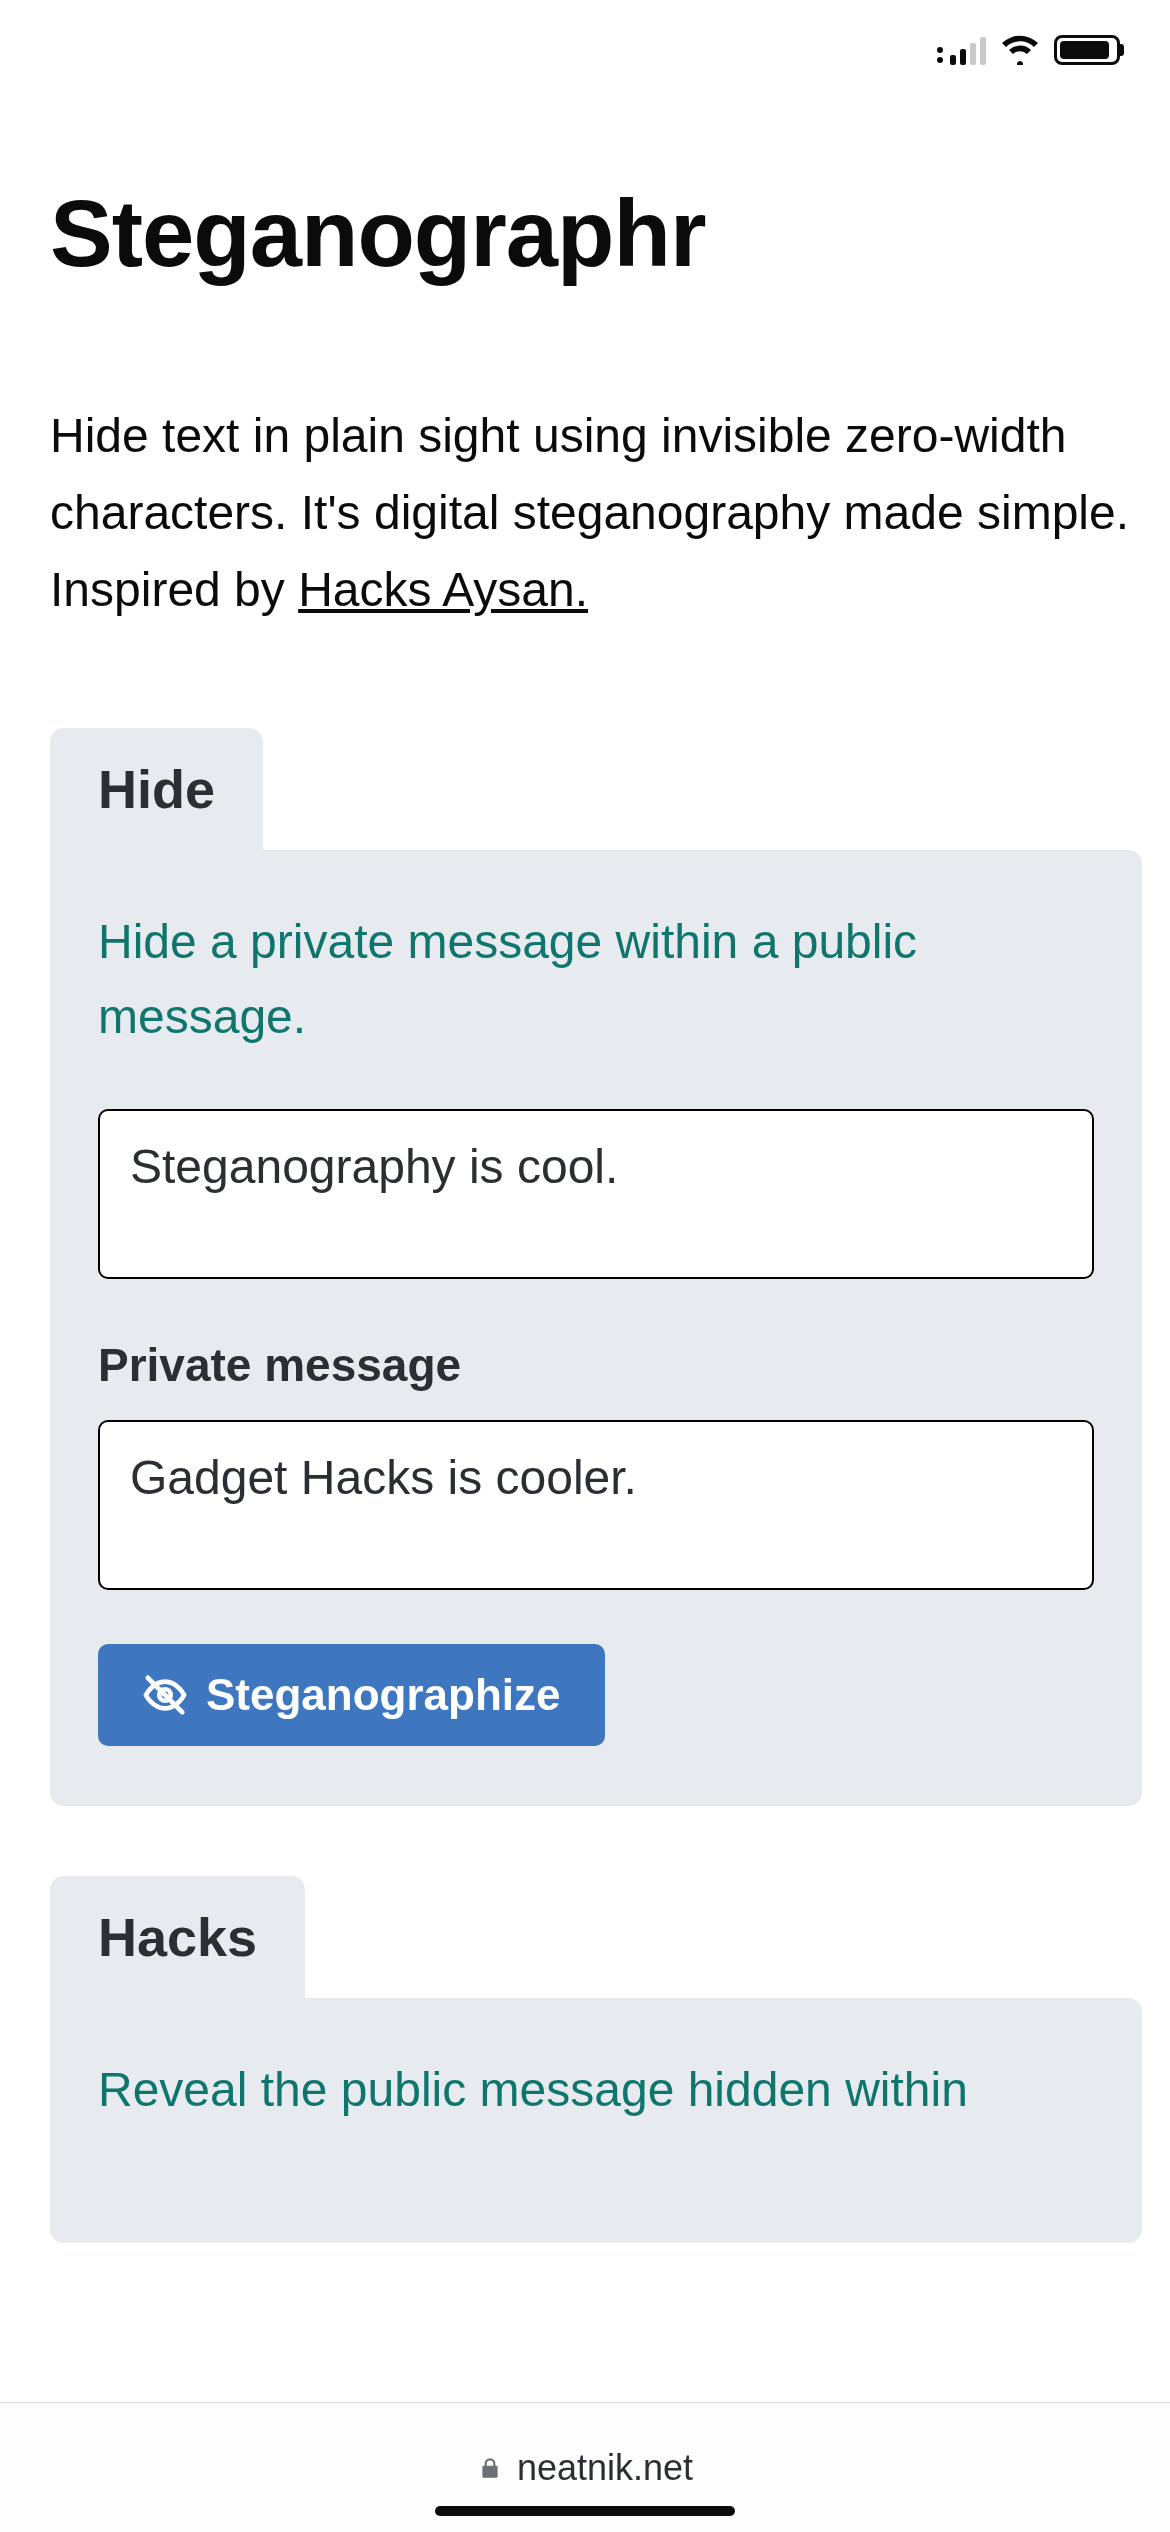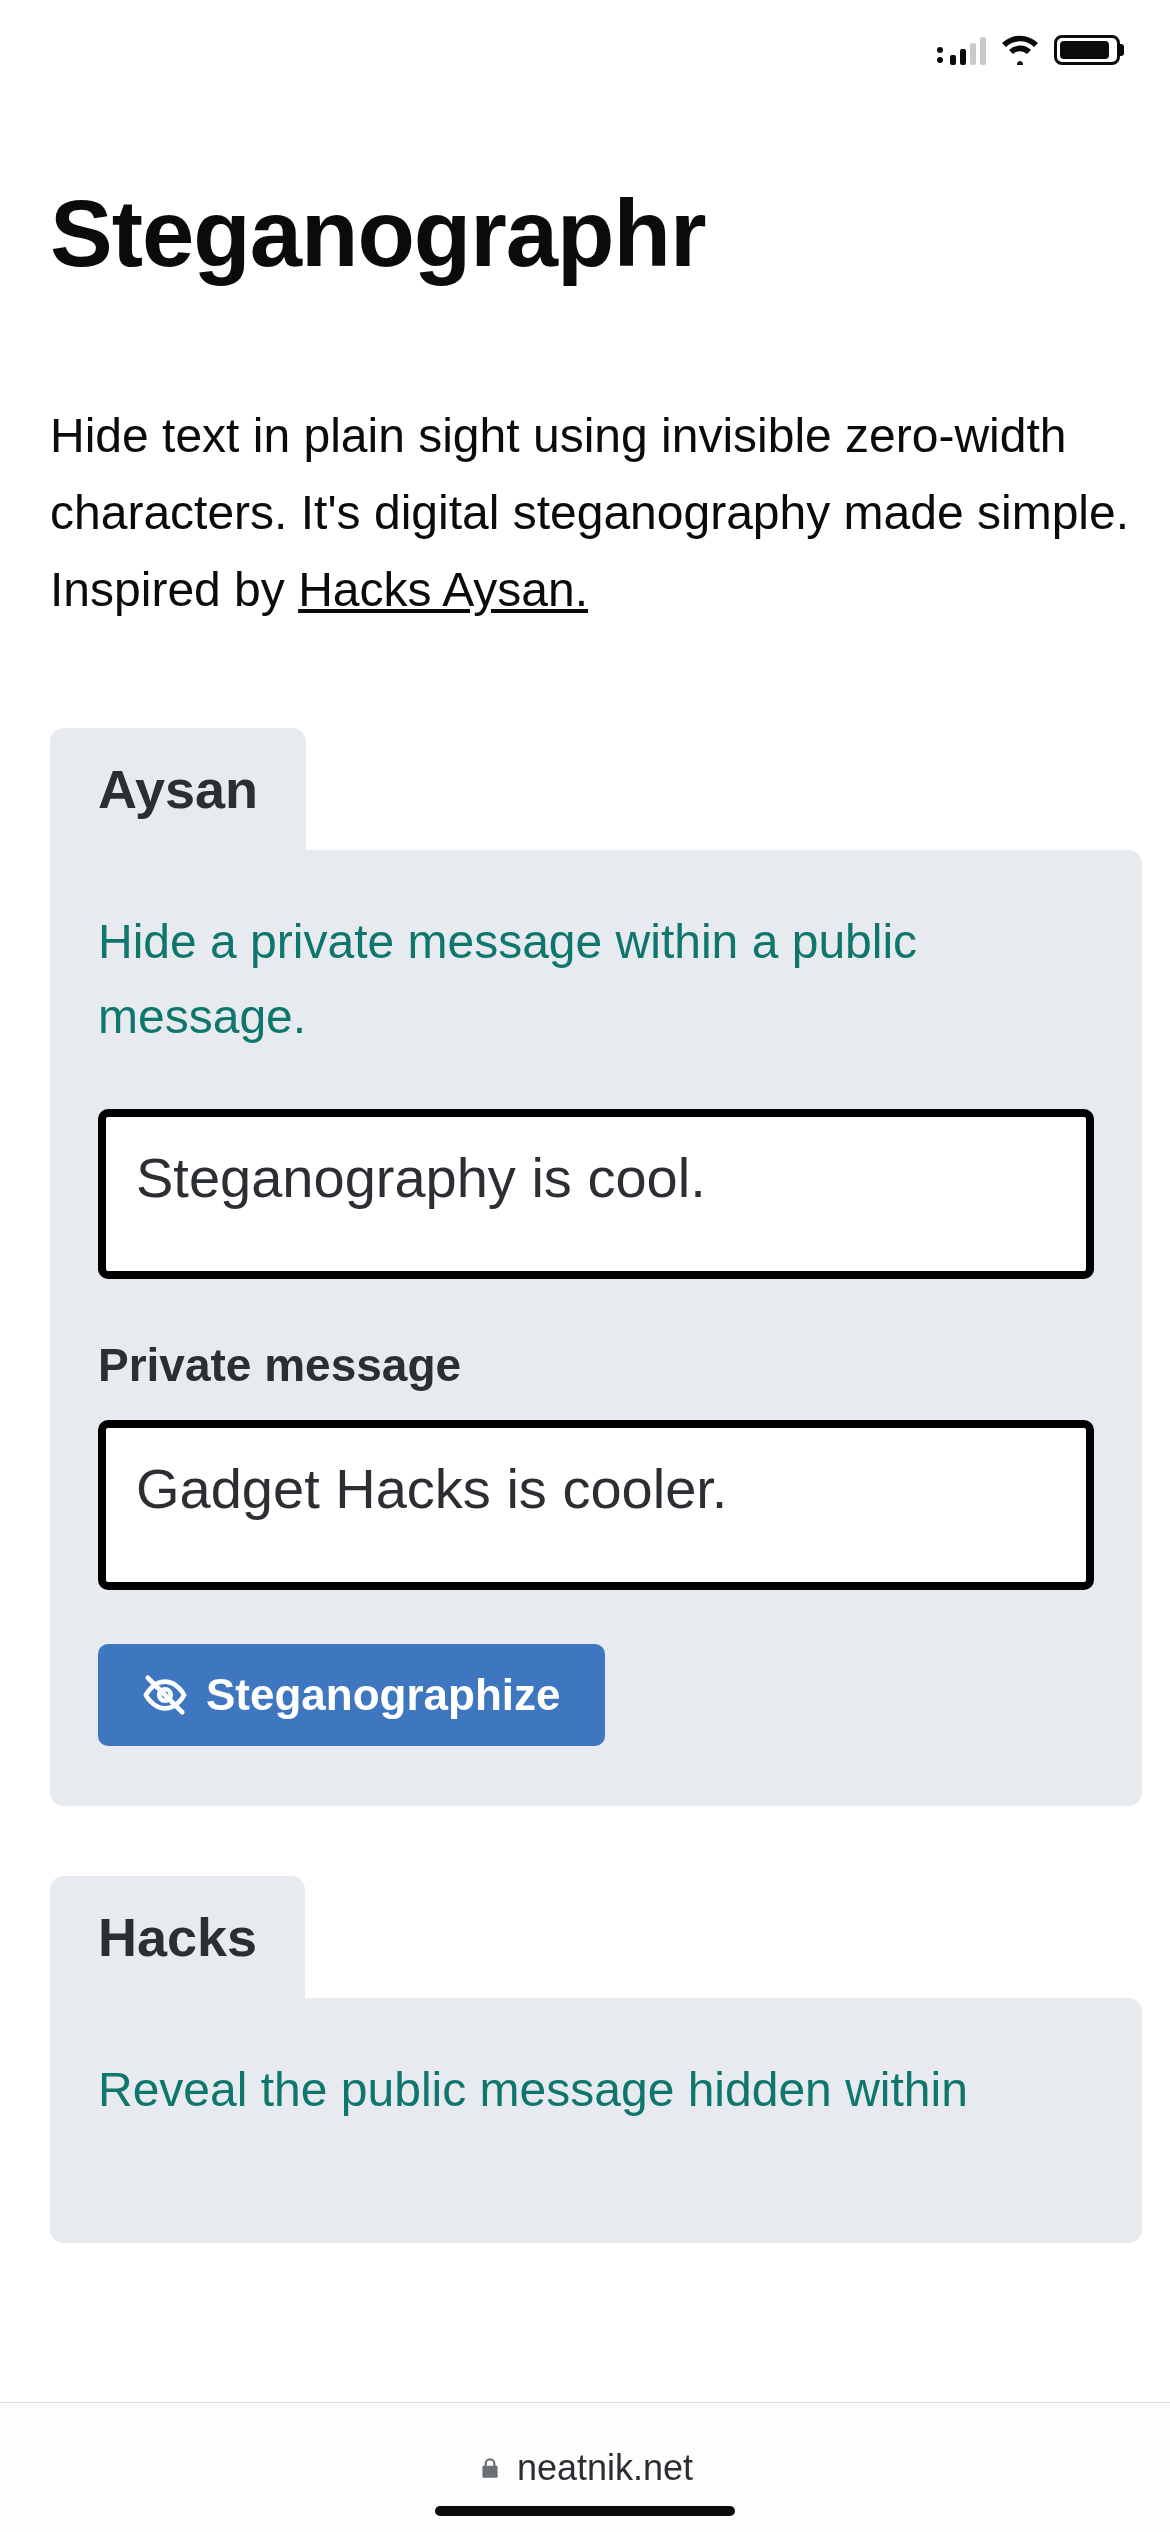--- a/index.html
+++ b/index.html
@@ -123,24 +123,24 @@
   .field-label {
     font-size: 46px;
     font-weight: 700;
     color: #2b2f33;
     margin-bottom: 28px;
     display: block;
   }
   .text-input {
     width: 100%;
     background: #ffffff;
-    border: 8px solid #000000;
+    border: 2px solid #000000;
     border-radius: 10px;
     padding: 28px 30px;
-    font-size: 56px;
+    font-size: 48px;
     color: #2b2f33;
     height: 170px;
     font-family: inherit;
     resize: none;
     margin-bottom: 55px;
   }
   .text-input:last-of-type { margin-bottom: 50px; }
 
   .action-btn {
     display: inline-flex;
@@ -209,21 +209,21 @@
 </div>
 
 <div class="content">
   <h1 class="page-title">Steganographr</h1>
 
   <p class="description">
     <span>Hide text in plain sight using invisible zero-width characters. It's digital steganography made simple. Inspired by </span><a href="#">Hacks Aysan.</a>
   </p>
 
   <div class="panel-wrap">
-    <div class="tab-header">Aysan</div>
+    <div class="tab-header">Hide</div>
     <div class="panel">
       <p class="panel-desc">Hide a private message within a public message.</p>
 
       <textarea class="text-input" style="">Steganography is cool.</textarea>
 
       <label class="field-label">Private message</label>
       <textarea class="text-input" style="">Gadget Hacks is cooler.</textarea>
 
       <button class="action-btn">
         <span>

